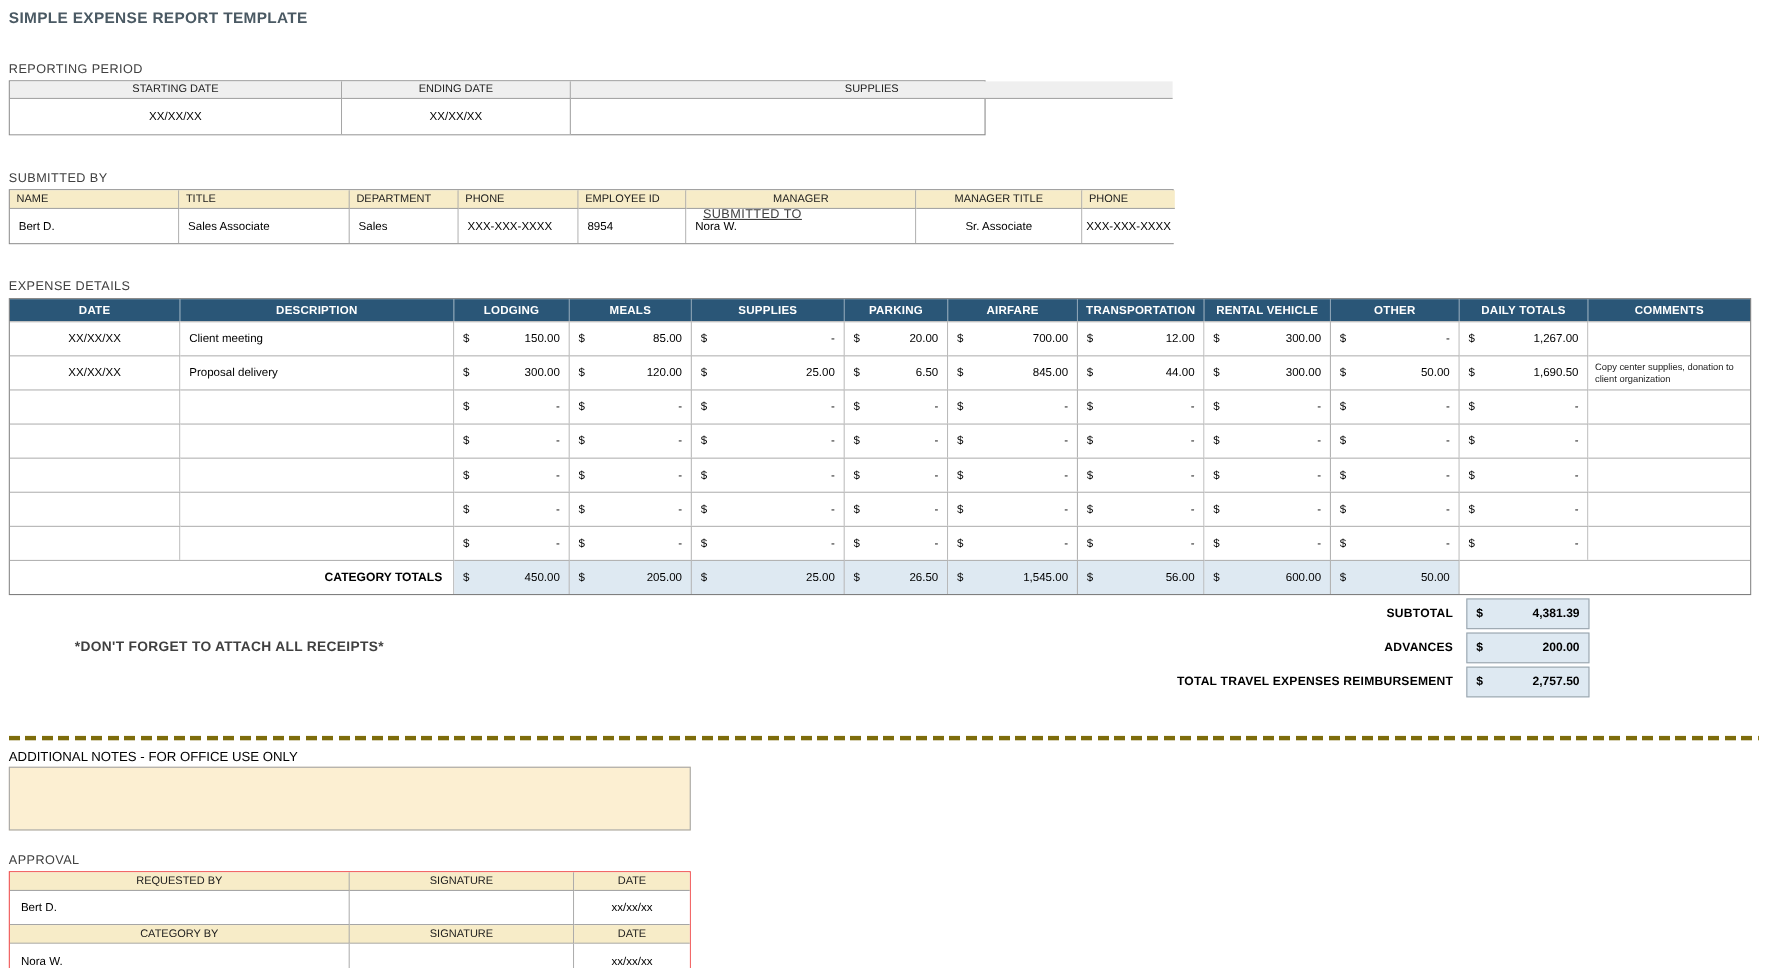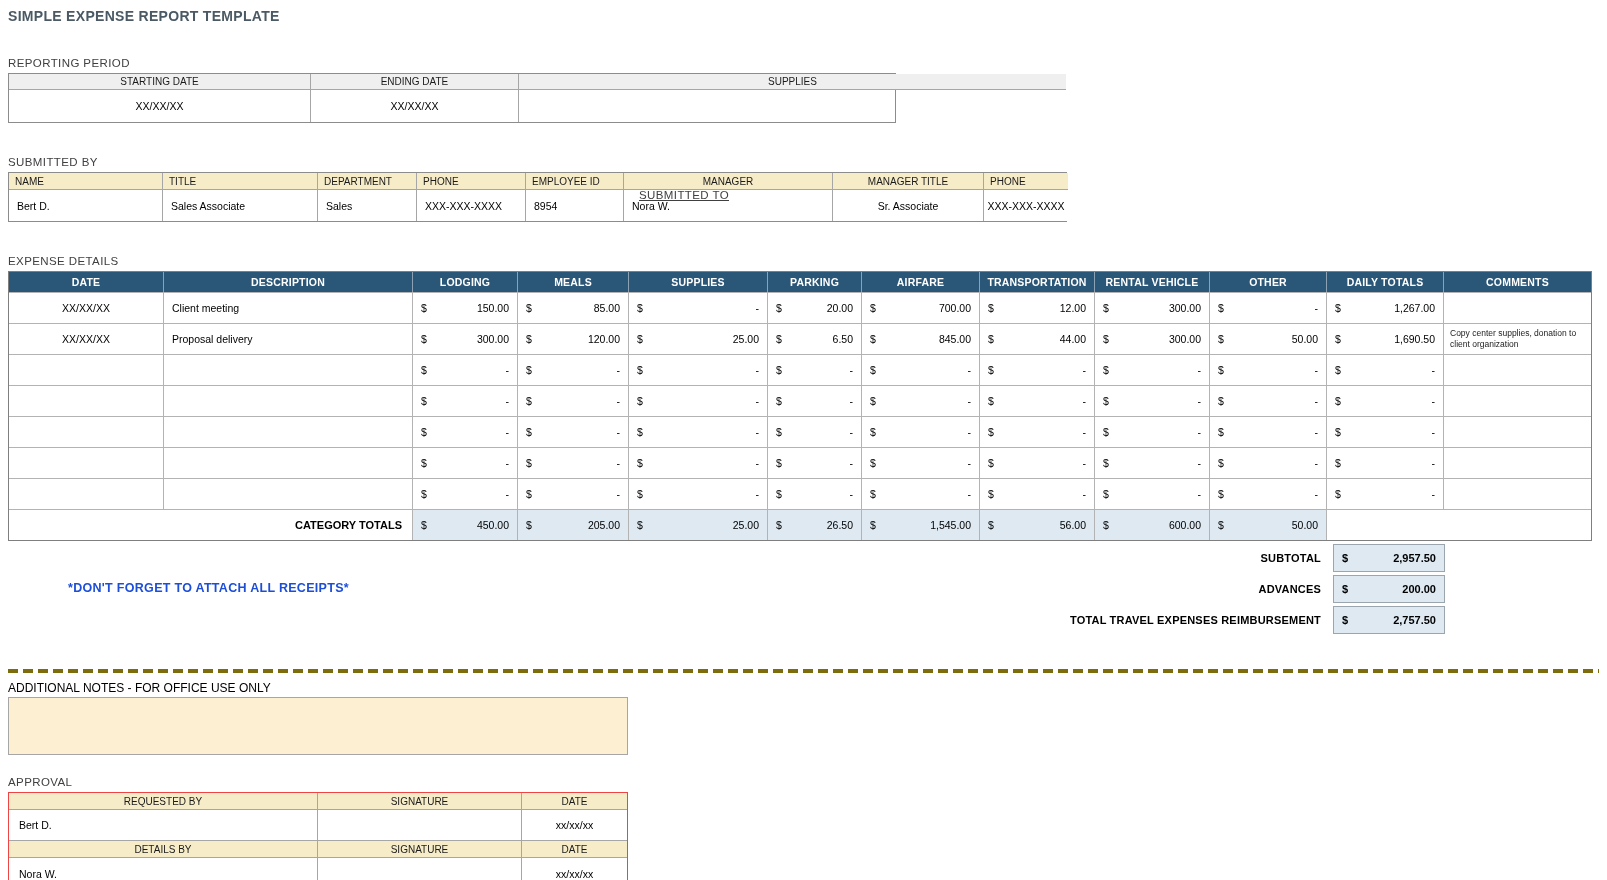--- a/index.html
+++ b/index.html
@@ -91,21 +91,21 @@
   .totals { position:absolute; top:3px; right:147px; }
   .sum-row { display:flex; align-items:center; justify-content:flex-end; margin-bottom:3px; }
   .sum-label { font-size:11px; font-weight:bold; padding-right:12px; letter-spacing:.2px; }
   .sum-box {
     width:112px; height:28px; background:#DEE9F2; border:1px solid #9aa5ad;
     display:flex; align-items:center; justify-content:space-between;
     padding:0 8px; font-size:11px; font-weight:bold;
   }
   .receipts-note {
     position:absolute; left:60px; top:40px;
-    font-size:12.5px; font-weight:bold; color:#1d4ed8; letter-spacing:.3px;
+    font-size:12.5px; font-weight:bold; color:#404040; letter-spacing:.3px;
   }
 
   .divider {
     width:1591px; height:4px; margin-bottom:8px;
     background:repeating-linear-gradient(90deg,#7D6C0B 0 10px,transparent 10px 15px);
   }
 
   
   .notes-label { font-size:12px; height:14px; line-height:14px; margin-bottom:2px; }
   .notes-box {
@@ -503,21 +503,21 @@
     <div class="cell cat-tail noR"></div>
   </div>
 
   <div class="below-table">
     <div class="receipts-note">*DON'T FORGET TO ATTACH ALL RECEIPTS*</div>
     <div class="totals">
       <div class="sum-row">
         <div class="sum-label">SUBTOTAL</div>
         <div class="sum-box">
             <span>$</span>
-            <span>2,957.50</span>
+            <span>4,381.39</span>
           </div>
       </div>
       <div class="sum-row">
         <div class="sum-label">ADVANCES</div>
         <div class="sum-box">
             <span>$</span>
             <span>200.00</span>
           </div>
       </div>
       <div class="sum-row">
@@ -536,21 +536,21 @@
   <div class="notes-box"></div>
 
   <div class="section-label appr-label">APPROVAL</div>
   <div class="ap-table">
     <div class="hcell">REQUESTED BY</div>
     <div class="hcell">SIGNATURE</div>
     <div class="hcell">DATE</div>
     <div class="vcell">Bert D.</div>
     <div class="vcell"></div>
     <div class="vcell center">xx/xx/xx</div>
-    <div class="hcell">DETAILS BY</div>
+    <div class="hcell">CATEGORY BY</div>
     <div class="hcell">SIGNATURE</div>
     <div class="hcell">DATE</div>
     <div class="vcell last">Nora W.</div>
     <div class="vcell last"></div>
     <div class="vcell center last">xx/xx/xx</div>
   </div>
 
 </div>
 
 </body></html>

